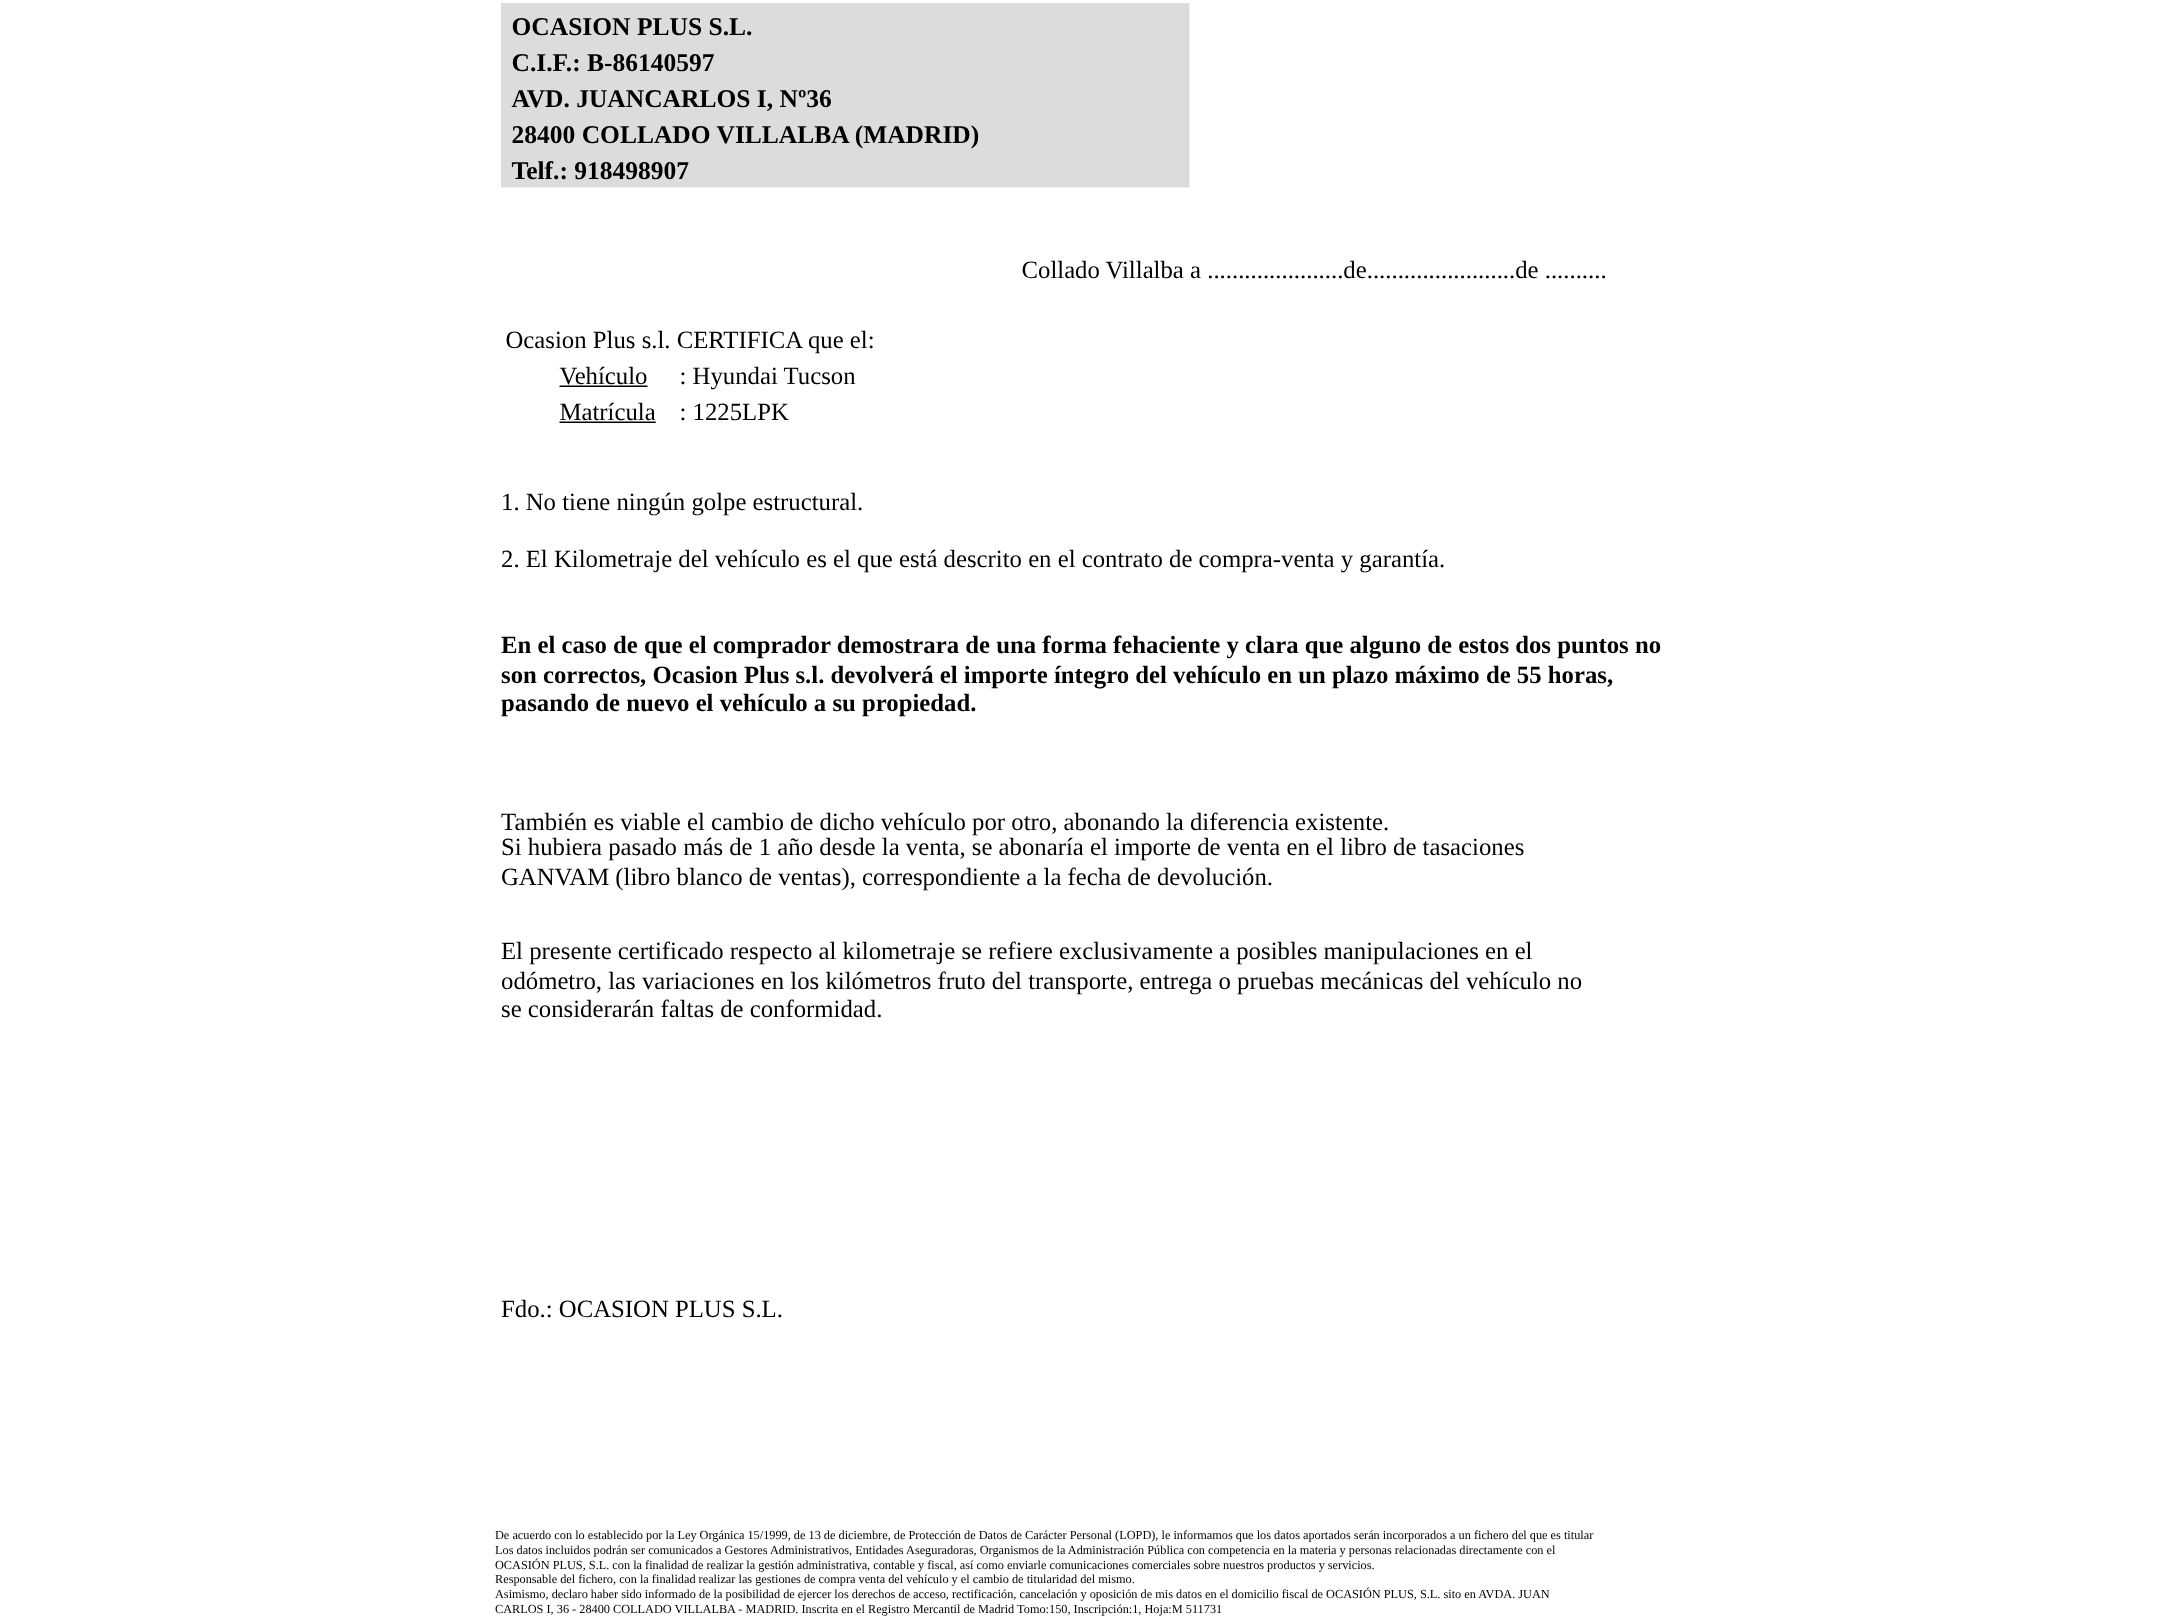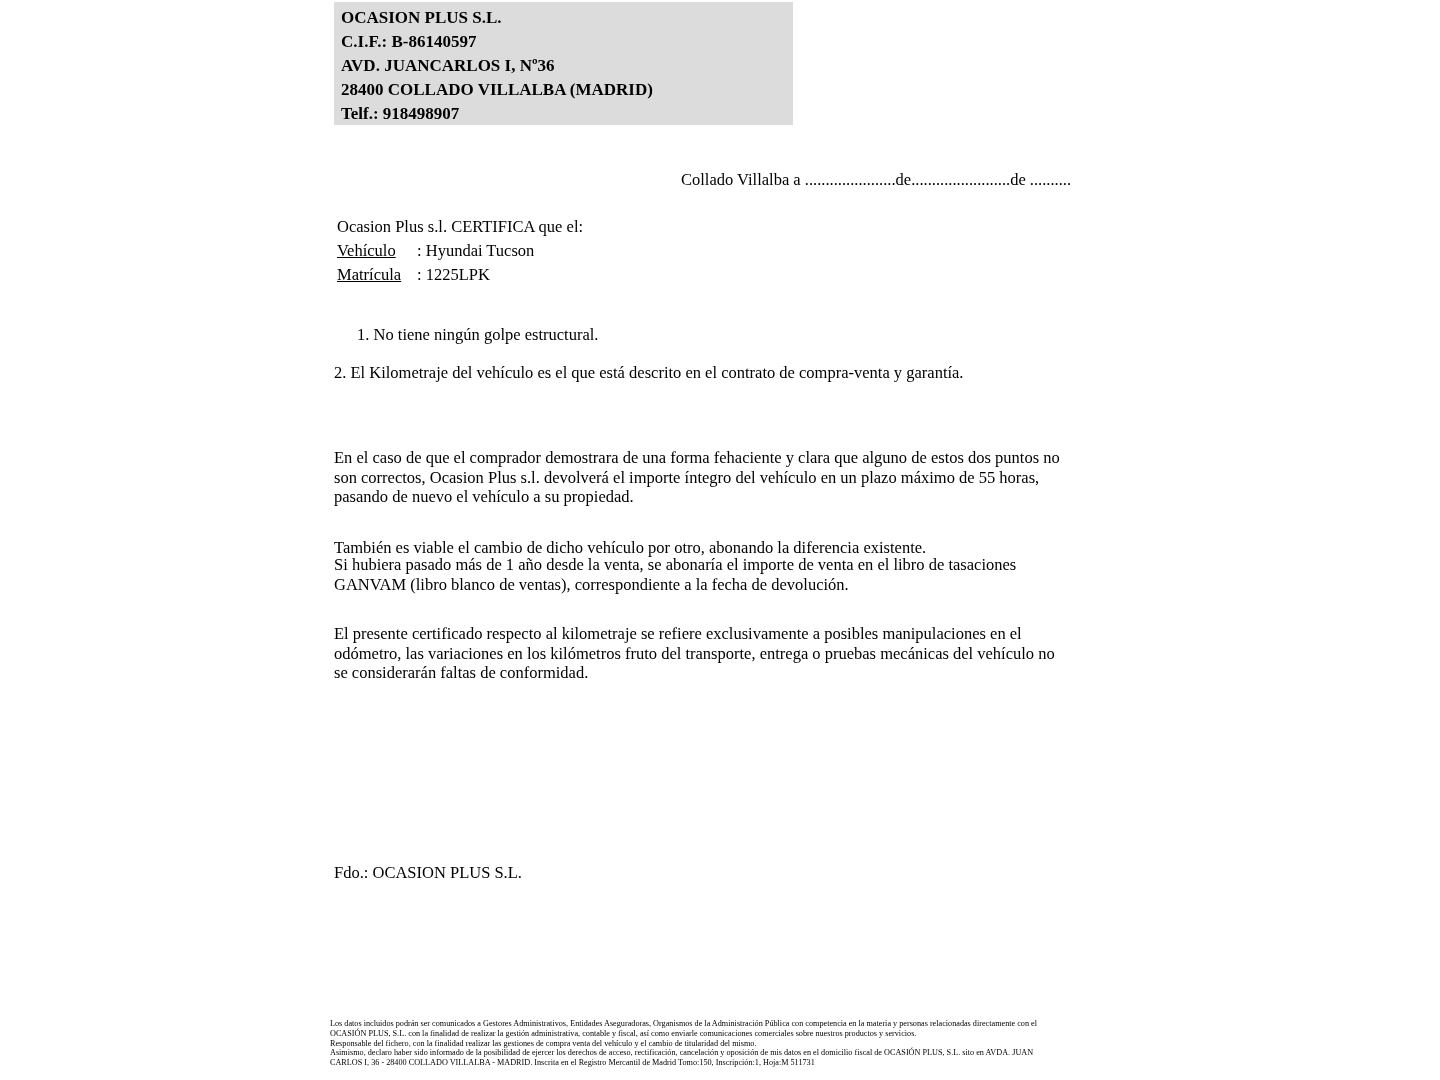--- a/index.html
+++ b/index.html
@@ -45,38 +45,39 @@
   
   .cert-intro {
     left: 337px;
     top: 215px;
     font-size: 16.5px;
     line-height: 23.8px;
   }
   .field-label {
     display: inline-block;
     width: 80px;
+    margin-left: 36px;
   }
   .underlined { text-decoration: underline; }
 
   
   .clause {
     left: 334px;
     font-size: 16.5px;
   }
-  .clause-1 { top: 325px; margin-left: 23px; }
+  .clause-1 { top: 325px; }
   .clause-2 { top: 363px; }
 
   
   .para {
     left: 334px;
     font-size: 16.5px;
     line-height: 19.6px;
   }
-  .p1 { top: 448px; }
+  .p1 { top: 420px; font-weight: bold; }
   .p2 { top: 538px; }
   .p3 { top: 555px; }
   .p4 { top: 612px; margin-top: 12px; }
 
   
   .signature {
     left: 334px;
     top: 863px;
     font-size: 16.5px;
   }
@@ -131,20 +132,21 @@
     </div>
   <div class="abs para p4">
       <div>El presente certificado respecto al kilometraje se refiere exclusivamente a posibles manipulaciones en el</div>
       <div>odómetro, las variaciones en los kilómetros fruto del transporte, entrega o pruebas mecánicas del vehículo no</div>
       <div>se considerarán faltas de conformidad.</div>
     </div>
 
   <div class="abs signature">Fdo.: OCASION PLUS S.L.</div>
 
   <footer class="abs legal">
+      <div>De acuerdo con lo establecido por la Ley Orgánica 15/1999, de 13 de diciembre, de Protección de Datos de Carácter Personal (LOPD), le informamos que los datos aportados serán incorporados a un fichero del que es titular</div>
       <div>Los datos incluidos podrán ser comunicados a Gestores Administrativos, Entidades Aseguradoras, Organismos de la Administración Pública con competencia en la materia y personas relacionadas directamente con el</div>
       <div>OCASIÓN PLUS, S.L. con la finalidad de realizar la gestión administrativa, contable y fiscal, así como enviarle comunicaciones comerciales sobre nuestros productos y servicios.</div>
       <div>Responsable del fichero, con la finalidad realizar las gestiones de compra venta del vehículo y el cambio de titularidad del mismo.</div>
       <div>Asimismo, declaro haber sido informado de la posibilidad de ejercer los derechos de acceso, rectificación, cancelación y oposición de mis datos en el domicilio fiscal de OCASIÓN PLUS, S.L. sito en AVDA. JUAN</div>
       <div>CARLOS I, 36 - 28400 COLLADO VILLALBA - MADRID. Inscrita en el Registro Mercantil de Madrid Tomo:150, Inscripción:1, Hoja:M 511731</div>
     </footer>
 
 </main>
 
 </body></html>

